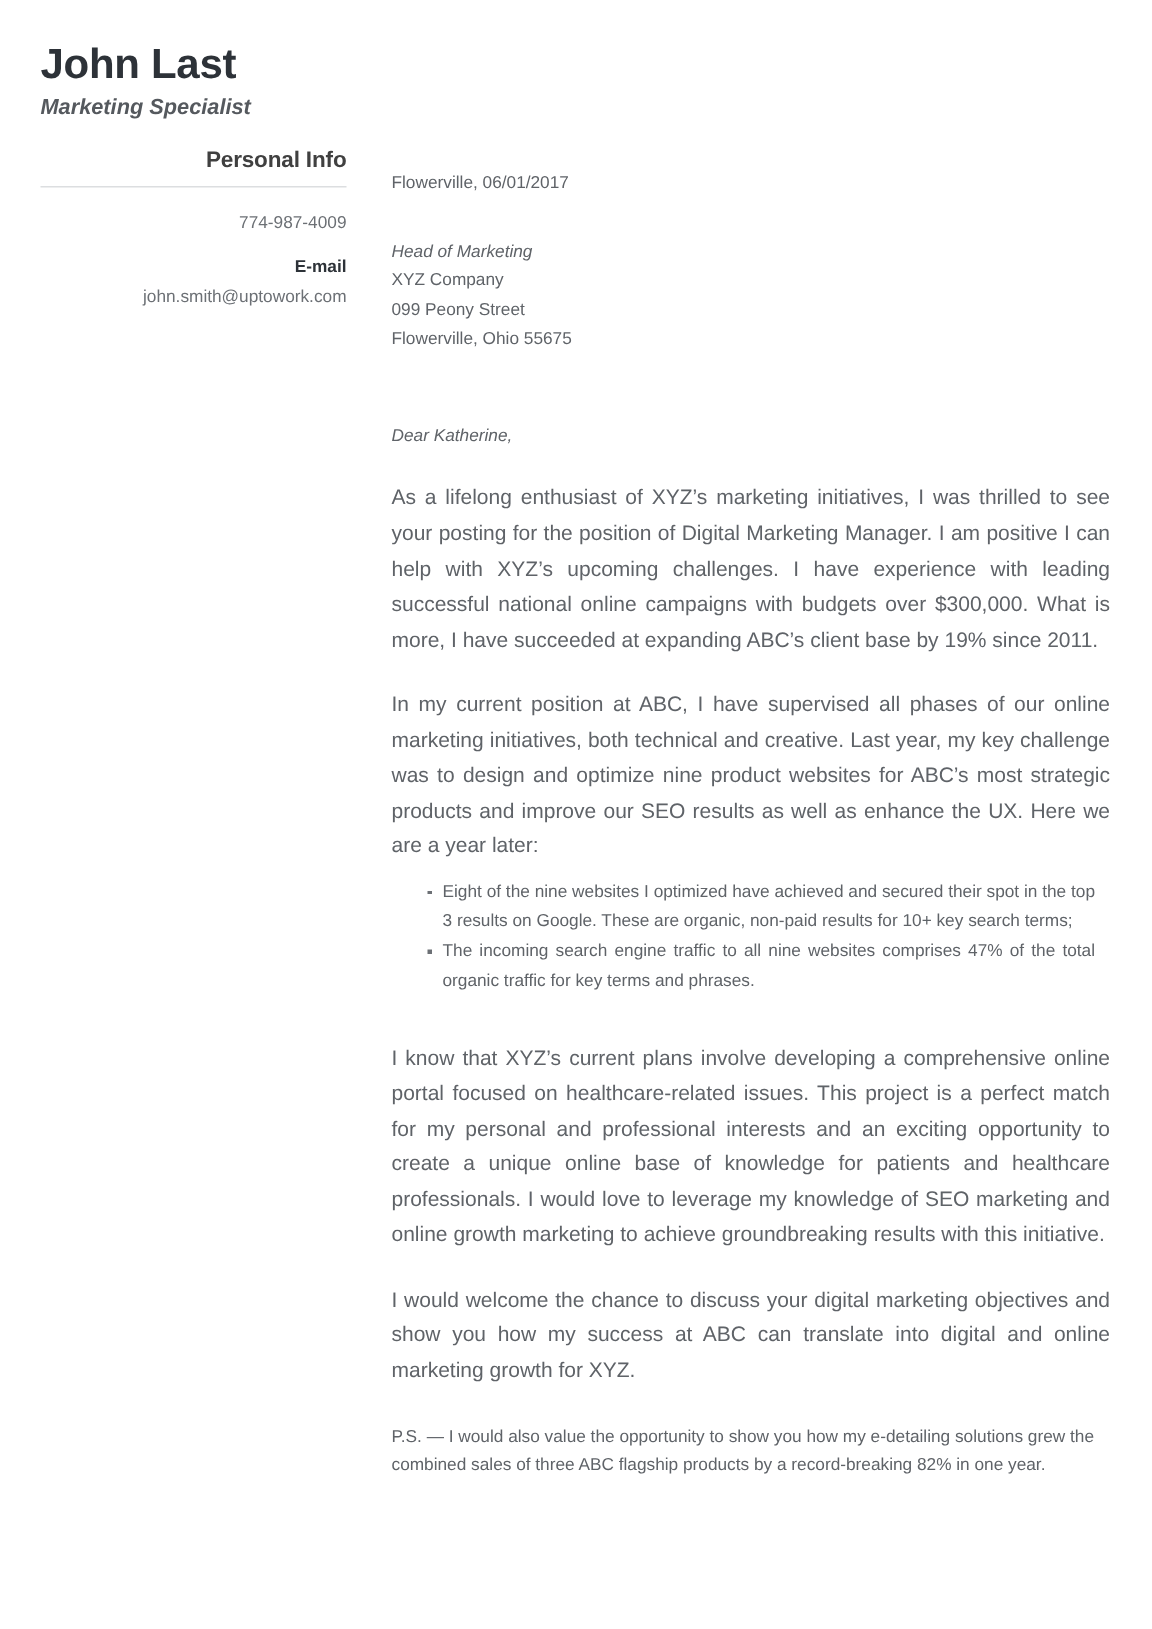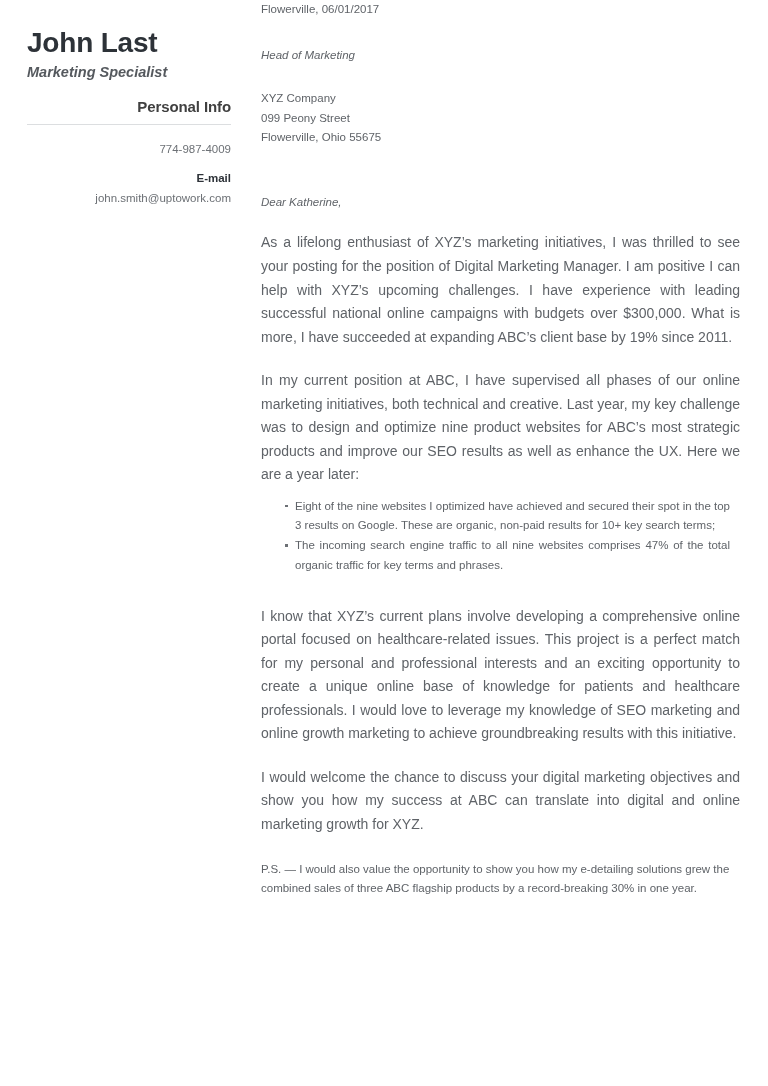--- a/index.html
+++ b/index.html
@@ -91,20 +91,21 @@
     margin-top: 3px;
   }
 
   .info-group + .info-group {
     margin-top: 13px;
   }
 
   
   .main {
     flex: 1 1 auto;
+    padding-top: 113px;
     padding-left: 30px;
     padding-right: 28px;
     box-sizing: border-box;
   }
 
   .letter-date {
     font-size: 11.5px;
     color: #5f6368;
     line-height: 1.6;
     margin: 0;
@@ -124,21 +125,20 @@
 
   .recipient-role {
     font-size: 11.5px;
     font-style: italic;
     color: #5f6368;
     line-height: 1.6;
     margin: 2px 0 0 0;
   }
 
   .recipient-address {
-    margin-top: 24px;
   }
 
   .recipient-address div {
     font-size: 11.5px;
     color: #5f6368;
     line-height: 1.72;
   }
 
   .salutation {
     font-size: 11.5px;
@@ -253,17 +253,17 @@
     <ul class="bullet-list">
       <li>Eight of the nine websites I optimized have achieved and secured their spot in the top 3 results on Google. These are organic, non-paid results for 10+ key search terms;</li>
       <li>The incoming search engine traffic to all nine websites comprises 47% of the total organic traffic for key terms and phrases.</li>
     </ul>
 
     <p class="body-para">I know that XYZ’s current plans involve developing a comprehensive online portal focused on healthcare-related issues. This project is a perfect match for my personal and professional interests and an exciting opportunity to create a unique online base of knowledge for patients and healthcare professionals. I would love to leverage my knowledge of SEO marketing and online growth marketing to achieve groundbreaking results with this initiative.</p>
 
     <p class="body-para">I would welcome the chance to discuss your digital marketing objectives and show you how my success at ABC can translate into digital and online marketing growth for XYZ.</p>
 
 
-    <p class="postscript">P.S. — I would also value the opportunity to show you how my e-detailing solutions grew the combined sales of three ABC flagship products by a record-breaking 30% in one year.</p>
+    <p class="postscript">P.S. — I would also value the opportunity to show you how my e-detailing solutions grew the combined sales of three ABC flagship products by a record-breaking 82% in one year.</p>
 
   </main>
 
 </div>
 
 </body></html>

